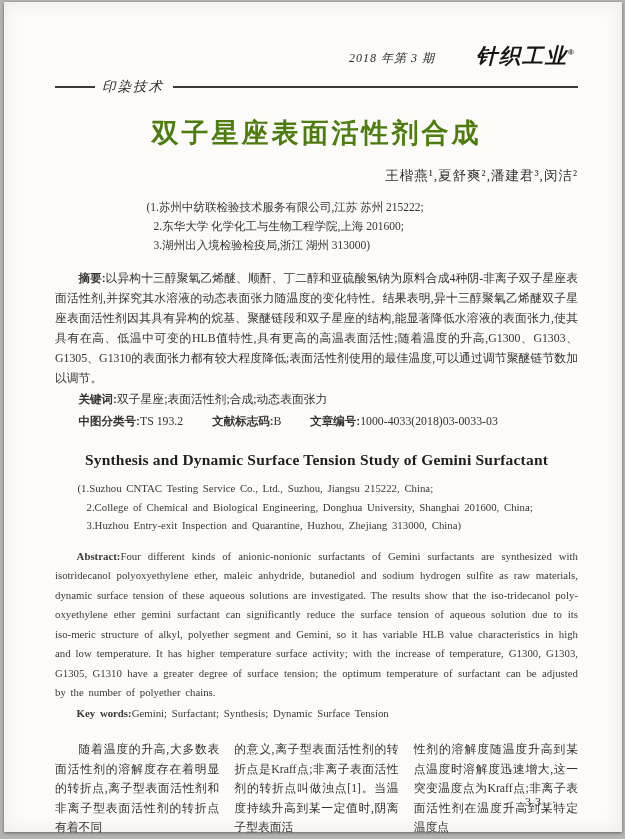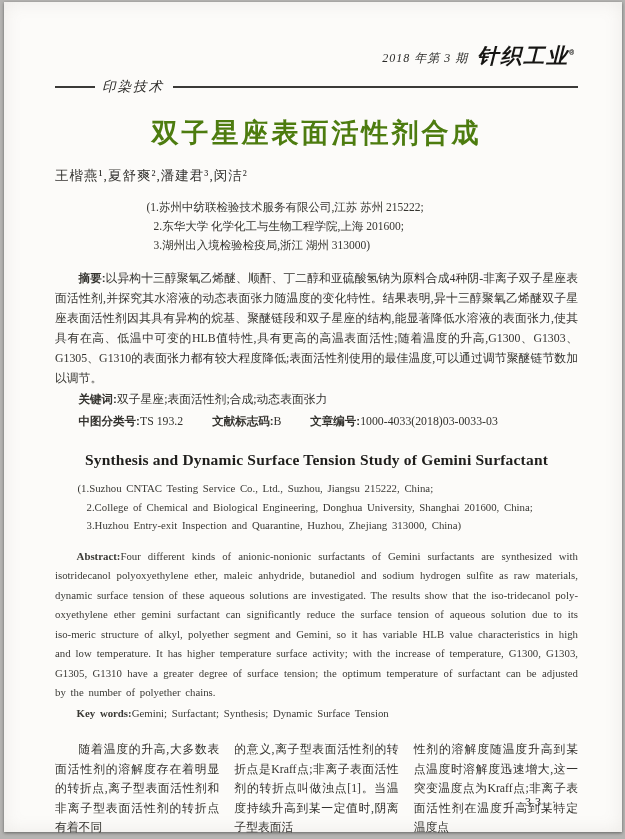--- a/index.html
+++ b/index.html
@@ -11,30 +11,30 @@
     background:#fcfbf9;
     box-shadow: inset 0 0 18px rgba(120,115,105,0.12), 0 1px 3px rgba(0,0,0,0.45);
     color:#2e2d2b;
   }
   .inner { position:absolute; left:51px; right:44px; top:0; }
 
   
   .header { position:relative; height:82px; }
   .header-meta { position:absolute; right:2px; top:40px; display:flex; align-items:flex-end; gap:9px; white-space:nowrap; }
   .issue { font-size:12px; font-style:italic; letter-spacing:1px; color:#2a2a28; padding-bottom:3px; }
-  .logo { font-size:21px; font-weight:bold; font-style:italic; letter-spacing:2px; color:#161513; font-family:Liberation Mono, monospace; }
+  .logo { font-size:21px; font-weight:bold; font-style:italic; letter-spacing:2px; color:#161513; font-family:Liberation Sans, sans-serif;margin-left:32px; }
   .logo sup { font-size:8px; font-style:normal; }
   .rule-row { position:absolute; left:0; right:0; top:76px; display:flex; align-items:center; }
   .rule-short { width:40px; height:2px; background:#3b3a38; }
   .section-label { font-size:13.5px; font-style:italic; letter-spacing:2px; padding:0 9px 0 7px; color:#2c2b29; }
   .rule-long { flex:1; height:2px; background:#3b3a38; }
 
   
   .title { margin-top:32px; text-align:center; font-size:27px; font-weight:bold; letter-spacing:3px; line-height:34px; color:#4d7c0f; }
-  .authors-cn { margin-top:17px; text-align:left; font-size:13.5px; letter-spacing:1px; color:#33322f; }
+  .authors-cn { margin-top:17px; text-align:right; font-size:13.5px; letter-spacing:1px; color:#33322f; }
   .affil-cn { margin-top:13px; display:flex; flex-direction:column; align-items:center; font-size:11.5px; line-height:19px; color:#35342f; }
   .affil-cn div { width:340px; text-align:left; }
   .affil-cn div + div { padding-left:7px; }
 
   
   .abstract-cn { margin-top:13px; font-size:11.8px; line-height:20px; text-align:justify; color:#33322e; }
   .abstract-cn .lead { text-indent:2em; }
   b.run { font-family:"Liberation Sans","DejaVu Sans",sans-serif; font-weight:bold; font-size:11.5px; }
   .kw-cn { margin-top:1px; font-size:11.8px; line-height:20px; text-indent:2em; color:#33322e; }
   .meta-cn { margin-top:2px; font-size:11.8px; line-height:20px; text-indent:2em; color:#33322e; display:block; }

